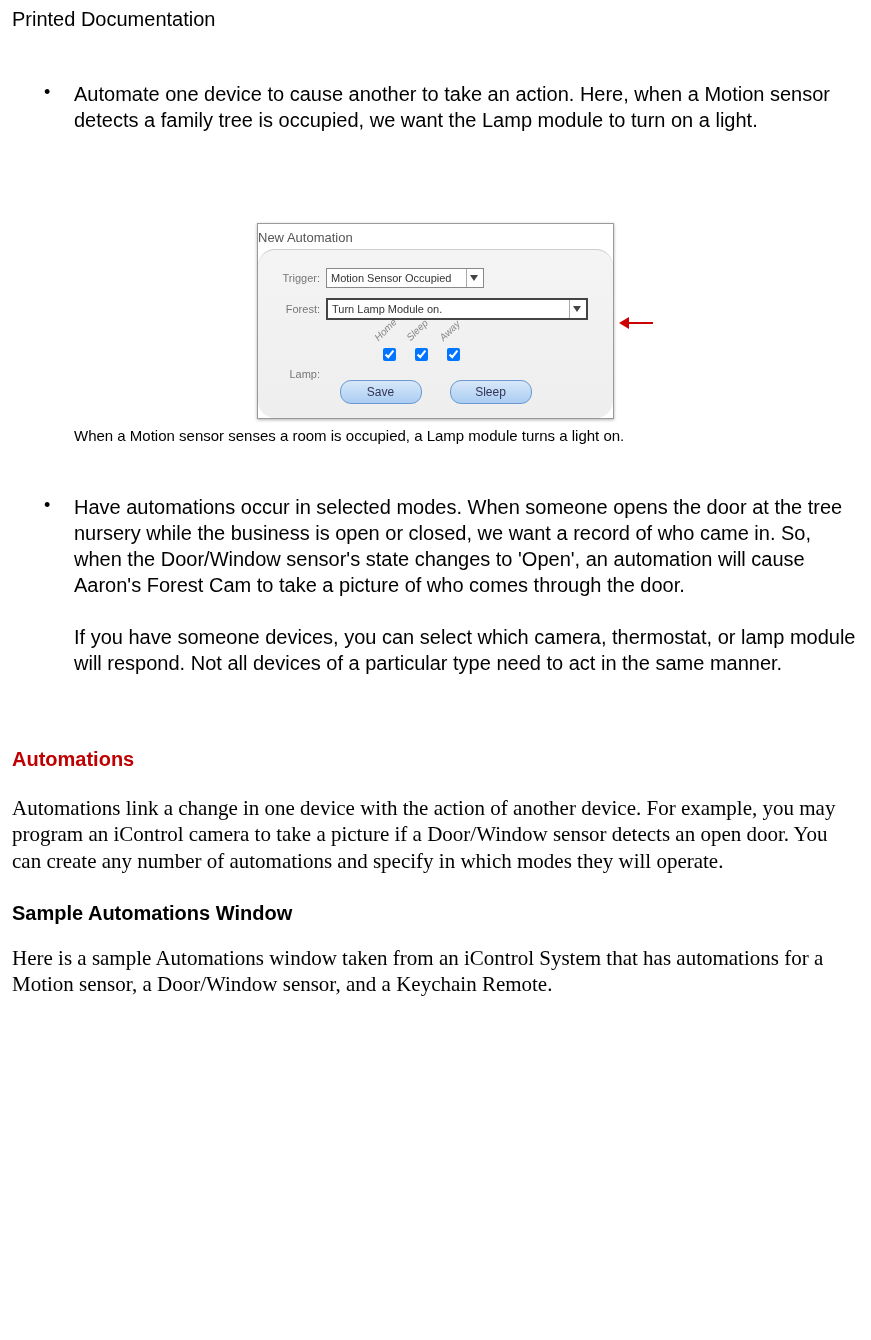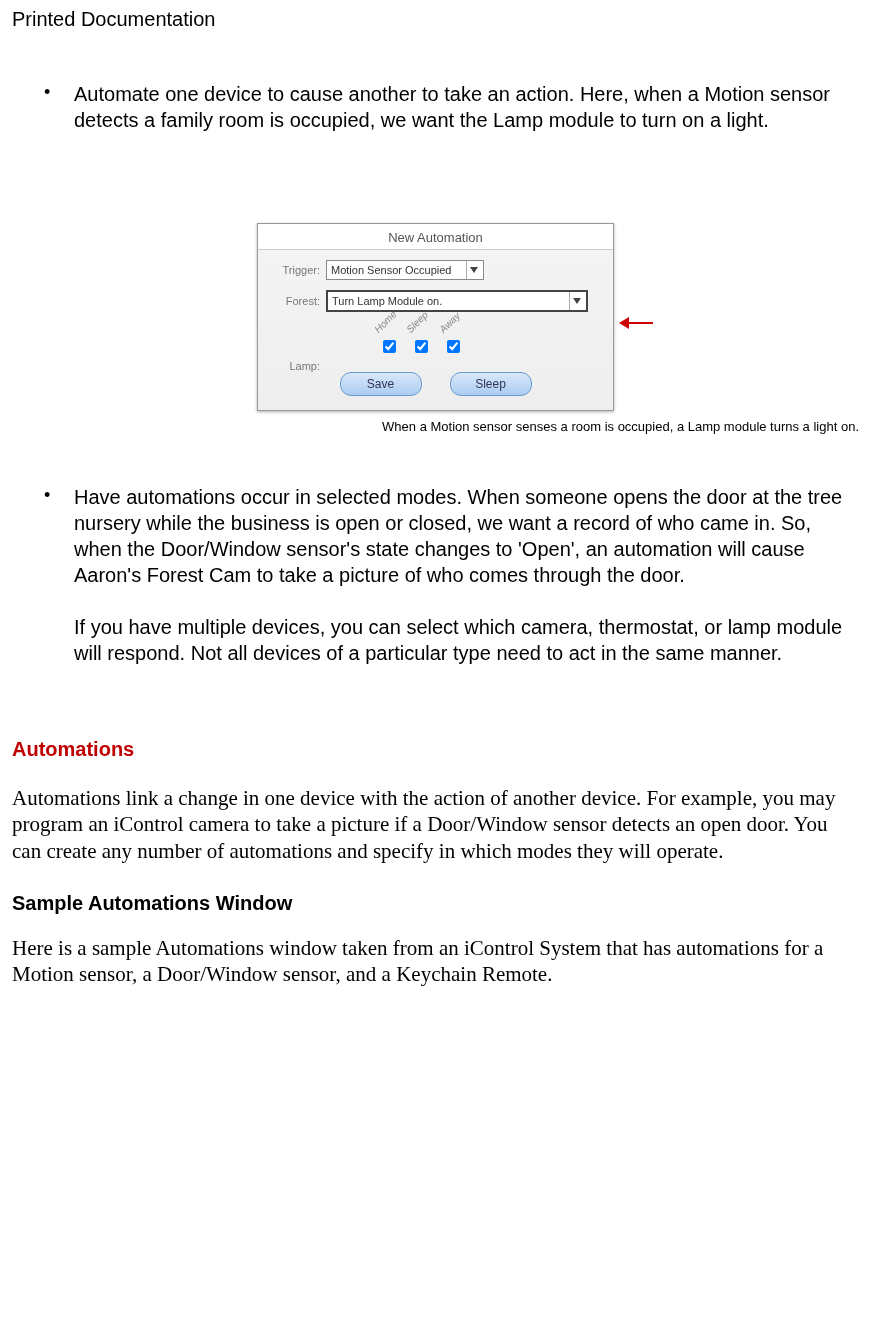--- a/index.html
+++ b/index.html
@@ -27,23 +27,22 @@
     line-height: 1.3;
   }
   ul.bullets li::before {
     content: "•";
     position: absolute;
     left: 0;
     top: 0;
     font-size: 18px;
   }
   .caption {
-    font-size: 13px;
+    font-size: 15px;
     margin: 8px 0 50px 62px;
-    text-align: right;
   }
   .section-heading-red {
     color: #c00000;
     font-weight: bold;
     font-size: 20px;
     font-family: Arial, Helvetica, sans-serif;
     margin-top: 72px;
     margin-bottom: 24px;
   }
   .body-text {
@@ -64,29 +63,30 @@
   .automation-wrap {
     width: 355px;
     margin: 90px auto 6px auto;
     border: 1px solid #999;
     box-shadow: 0 1px 3px rgba(0,0,0,0.3);
     font-family: "Lucida Grande", Arial, sans-serif;
     font-size: 12px;
     color: #555;
   }
   .automation-title {
-    text-align: center;
+    text-align: left;
     padding: 6px 0 4px 0;
     font-size: 13px;
     color: #555;
   }
   .automation-body {
     background: linear-gradient(#f4f4f4, #eeeeee);
     border-top: 1px solid #ccc;
-    padding: 10px 14px 14px 14px;
+    padding: 18px 14px 14px 14px;
+    border-radius: 17px;
   }
   .row {
     display: flex;
     align-items: center;
     margin-bottom: 10px;
   }
   .row .label {
     width: 48px;
     text-align: right;
     font-size: 11px;
@@ -190,21 +190,21 @@
     right: -40px;
     top: 64px;
   }
 </style>
 </head>
 <body>
 
 <div class="header-title">Printed Documentation</div>
 
 <ul class="bullets">
-  <li>Automate one device to cause another to take an action. Here, when a Motion sensor detects a family room is occupied, we want the Lamp module to turn on a light.</li>
+  <li>Automate one device to cause another to take an action. Here, when a Motion sensor detects a family tree is occupied, we want the Lamp module to turn on a light.</li>
 </ul>
 
 <div class="automation-wrap">
   <div class="automation-title">New Automation</div>
   <div class="automation-body panel-rel">
 
     <div class="row">
       <div class="label">Trigger:</div>
       <div class="combo trigger">
         <span class="combo-text">Motion Sensor Occupied</span>
@@ -259,21 +259,21 @@
     </div>
   </div>
 </div>
 
 <div class="caption">When a Motion sensor senses a room is occupied, a Lamp module turns a light on.</div>
 
 <ul class="bullets">
   <li>
     <span>Have automations occur in selected modes. When someone opens the door at the tree nursery while the business is open or closed, we want a record of who came in. So, when the Door/Window sensor's state changes to 'Open', an automation will cause Aaron's Forest Cam to take a picture of who comes through the door.</span>
     <br><br>
-    <span>If you have multiple devices, you can select which camera, thermostat, or lamp module will respond. Not all devices of a particular type need to act in the same manner.</span>
+    <span>If you have someone devices, you can select which camera, thermostat, or lamp module will respond. Not all devices of a particular type need to act in the same manner.</span>
   </li>
 </ul>
 
 <div class="section-heading-red">Automations</div>
 
 <div class="body-text">Automations link a change in one device with the action of another device. For example, you may program an iControl camera to take a picture if a Door/Window sensor detects an open door. You can create any number of automations and specify in which modes they will operate.</div>
 
 <div class="subheading">Sample Automations Window</div>
 
 <div class="body-text">Here is a sample Automations window taken from an iControl System that has automations for a Motion sensor, a Door/Window sensor, and a Keychain Remote.</div>

